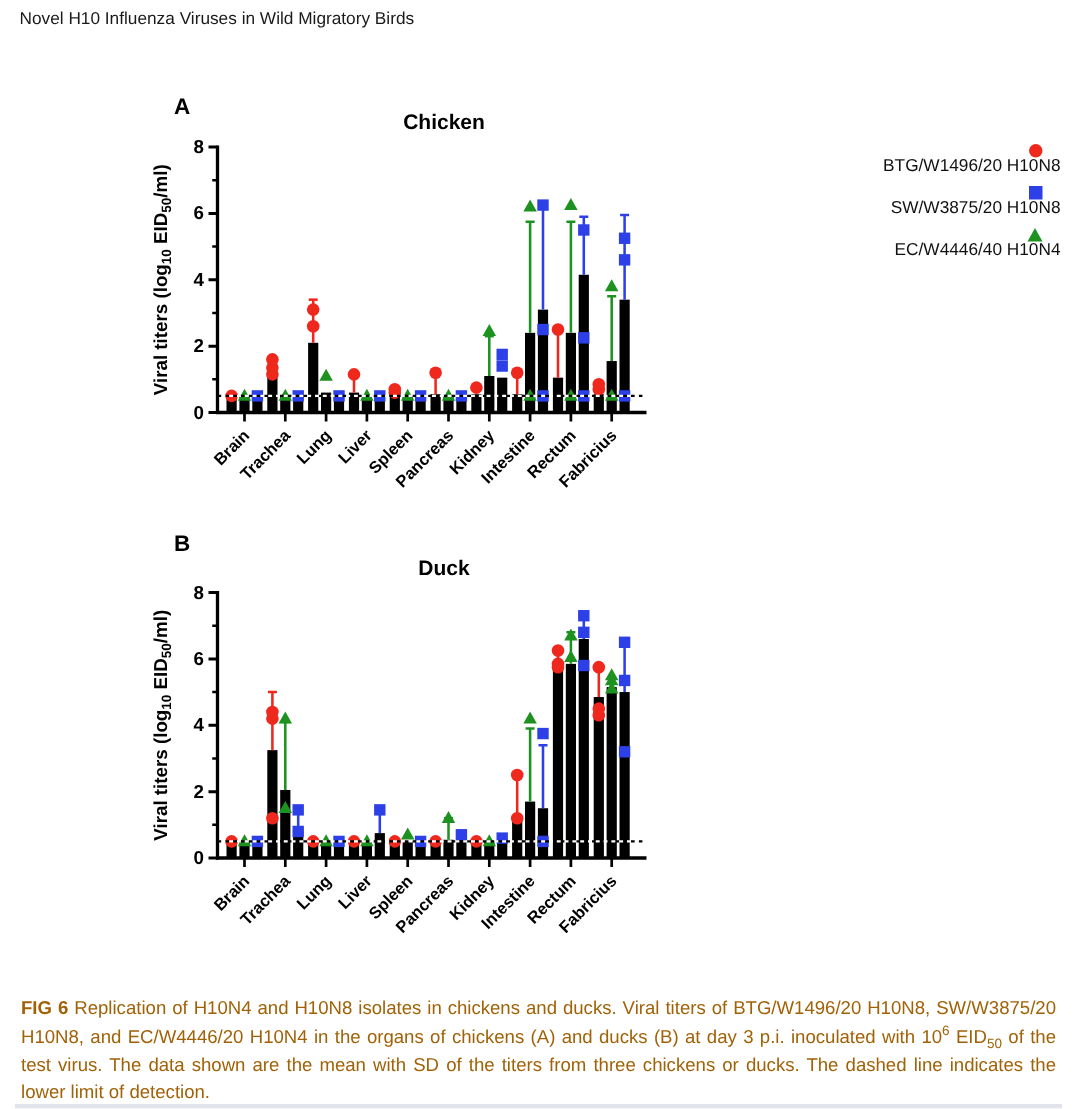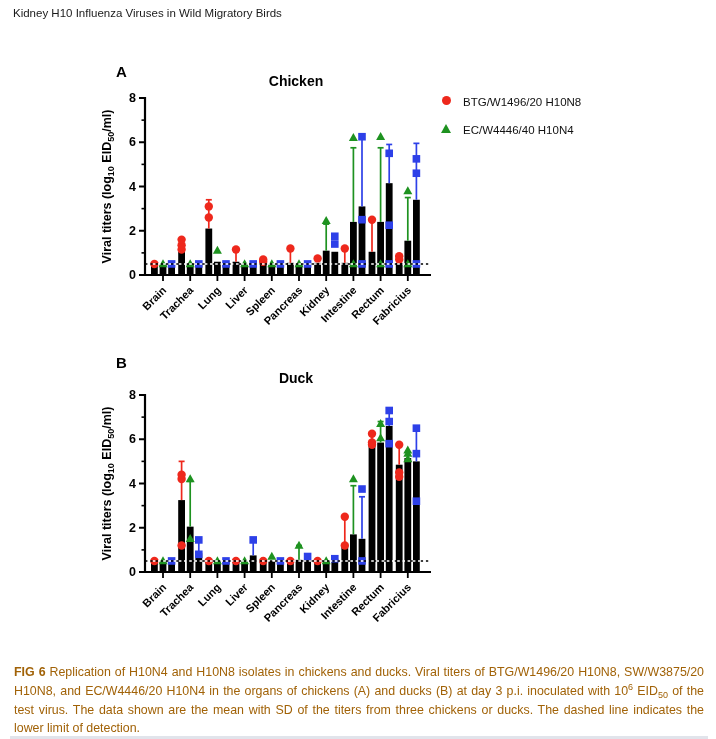--- a/index.html
+++ b/index.html
@@ -11,41 +11,41 @@
     position:absolute;left:13px;top:7px;font-size:11.5px;color:#1a1a1a;
     letter-spacing:0;
   }
   .panel-letter{position:absolute;font-size:15px;font-weight:bold;color:#000;}
   #panelA-letter{left:116px;top:63px;}
   #panelB-letter{left:116px;top:354px;}
   .chart-svg{position:absolute;width:370px;height:300px;}
   #chartA{left:95px;top:60px;}
   #chartB{left:95px;top:352px;}
   .legend{position:absolute;left:437px;top:96px;width:270px;}
-  .legend-item{display:flex;align-items:flex-start;height:28px;}
+  .legend-item{display:flex;align-items:flex-end;height:28px;flex-direction:column;}
   .legend-marker{width:18px;display:flex;justify-content:center;margin-right:8px;}
   .legend-label{font-size:11.5px;color:#111;}
   .m-circle{width:9px;height:9px;border-radius:50%;}
   .m-square{width:9px;height:9px;}
   .m-triangle{width:0;height:0;border-left:5.5px solid transparent;
     border-right:5.5px solid transparent;border-bottom:9px solid #1E9220;}
   .caption{
     position:absolute;left:14px;top:651px;width:690px;
     font-size:12.4px;line-height:18.6px;color:#a16207;text-align:justify;
   }
   .caption b{font-weight:bold;}
   .caption sup{font-size:9px;vertical-align:super;line-height:0;}
   .caption sub{font-size:9px;vertical-align:sub;line-height:0;}
   .page-cut{position:absolute;left:10px;top:736px;width:698px;height:3px;
     background:#d9dde6;opacity:.8;}
 </style>
 </head>
 <body>
 
-<div class="running-head">Kidney H10 Influenza Viruses in Wild Migratory Birds</div>
+<div class="running-head">Novel H10 Influenza Viruses in Wild Migratory Birds</div>
 
 <div class="panel-letter" id="panelA-letter">A</div>
 <svg class="chart-svg" id="chartA" viewBox="0 0 370 300" xmlns="http://www.w3.org/2000/svg">
     <text x="201" y="26" text-anchor="middle" font-size="14" font-weight="bold" fill="#000" font-family="Liberation Sans, sans-serif">Chicken</text>
     <line x1="50" y1="37" x2="50" y2="216" stroke="#000" stroke-width="2.2"></line>
     <line x1="44" y1="215" x2="50" y2="215" stroke="#000" stroke-width="2"></line>
     <text x="41" y="219" text-anchor="end" font-size="12.5" font-weight="bold" fill="#000" font-family="Liberation Sans, sans-serif">0</text>
     <line x1="44" y1="170.75" x2="50" y2="170.75" stroke="#000" stroke-width="2"></line>
     <text x="41" y="174.75" text-anchor="end" font-size="12.5" font-weight="bold" fill="#000" font-family="Liberation Sans, sans-serif">2</text>
     <line x1="44" y1="126.5" x2="50" y2="126.5" stroke="#000" stroke-width="2"></line>
@@ -190,20 +190,26 @@
     <line x1="50" y1="203.9375" x2="336" y2="203.9375" stroke="#000" stroke-width="1.4" stroke-dasharray="2.6,2.6"></line>
     <line x1="50" y1="203.9375" x2="336" y2="203.9375" stroke="#fff" stroke-width="1.4" stroke-dasharray="2.6,2.6" stroke-dashoffset="2.6"></line>
   </svg>
 
 <div class="legend" id="legend">
     <div class="legend-item">
       <span class="legend-marker">
         <span class="m-circle" style="background: rgb(238, 40, 28);"></span>
       </span>
       <span class="legend-label">BTG/W1496/20 H10N8</span>
+    </div>
+    <div class="legend-item">
+      <span class="legend-marker">
+        <span class="m-square" style="background: rgb(45, 64, 232);"></span>
+      </span>
+      <span class="legend-label">SW/W3875/20 H10N8</span>
     </div>
     <div class="legend-item">
       <span class="legend-marker">
         <span class="m-triangle" style="border-bottom-color: rgb(30, 146, 32);"></span>
       </span>
       <span class="legend-label">EC/W4446/40 H10N4</span>
     </div>
   </div>
 
 <div class="panel-letter" id="panelB-letter">B</div>

